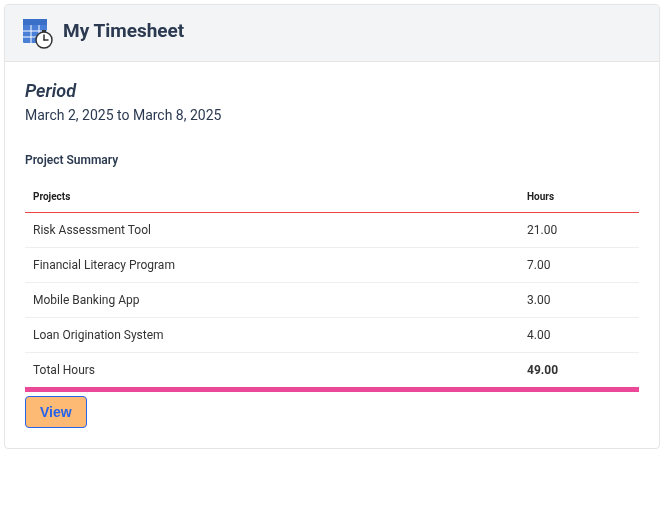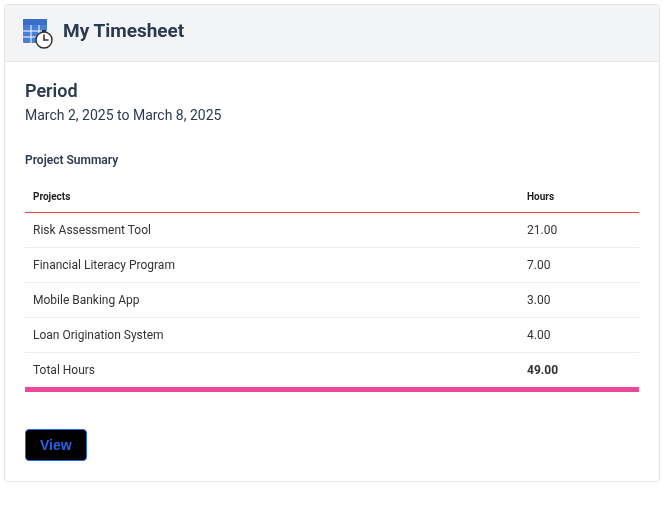--- a/index.html
+++ b/index.html
@@ -40,20 +40,21 @@
       color: #2b3a50;
     }
     .card-body {
       padding: 18px 20px 20px 20px;
     }
     .section-title {
       font-size: 18px;
       font-weight: 600;
       color: #2b3a50;
       margin-bottom: 6px;
+      font-style: italic;
     }
     .period-value {
       font-size: 14px;
       color: #2b3a50;
       margin-bottom: 30px;
     }
     .summary-title {
       font-size: 12px;
       font-weight: 600;
       color: #2b3a50;
@@ -83,26 +84,26 @@
     .summary-table tbody.total-body td {
       font-weight: 400;
       border-top: 1px solid #eee;
       border-bottom: 5px solid #ec4899;
     }
     .summary-table tbody.total-body td.hours-cell {
       font-weight: 700;
     }
     .view-button {
       display: inline-block;
-      margin-top: 37px;
+      margin-top: 4px;
       padding: 7px 14px;
       font-size: 14px;
       font-weight: 600;
       color: #2563eb;
-      background: #000000;
+      background: #fdba74;
       border: 1px solid #2563eb;
       border-radius: 4px;
       cursor: pointer;
     }
   </style>
 </head>
 <body>
 
 <div class="card">
   <div class="card-header">

